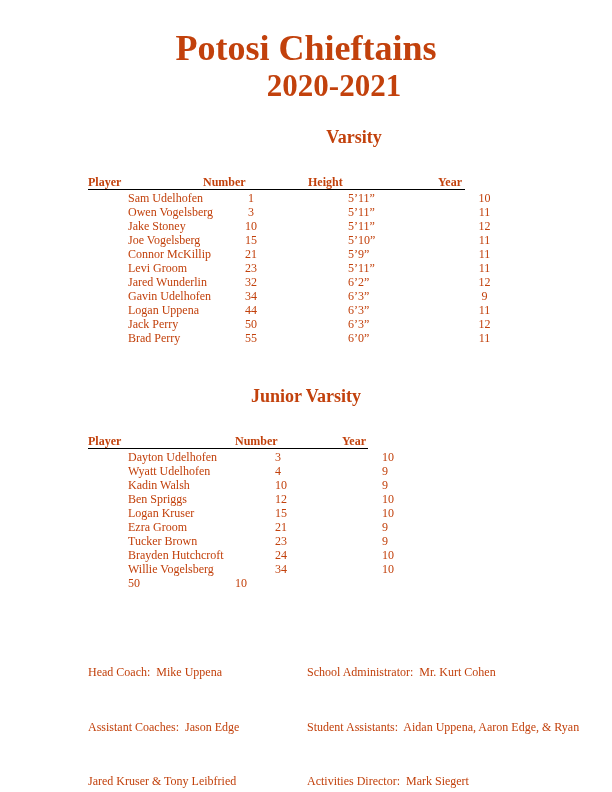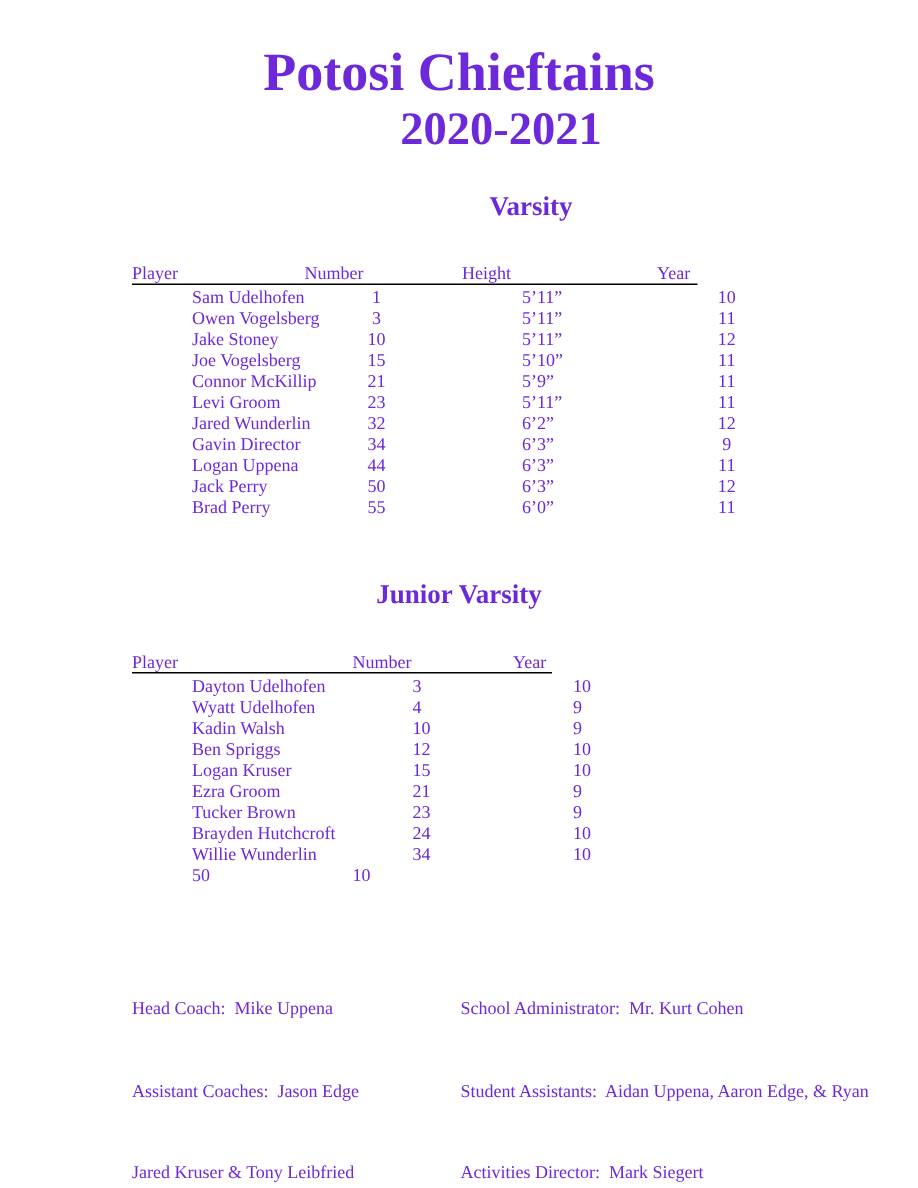--- a/index.html
+++ b/index.html
@@ -5,21 +5,21 @@
   html, body {
     margin: 0;
     padding: 0;
     background: #ffffff;
   }
   .page {
     position: relative;
     width: 612px;
     height: 792px;
     background: #ffffff;
-    color: #6d28d9;
+    color: #c2410c;
     font-family: "Liberation Serif", "DejaVu Serif", serif;
     overflow: hidden;
   }
   .centered {
     position: absolute;
     left: 0;
     width: 612px;
     text-align: center;
     white-space: pre;
   }
@@ -42,21 +42,21 @@
     line-height: 20px;
   }
   .varsity-heading { top: 127px; margin-left: 48px; }
   .jv-heading { top: 386px; font-family: Liberation Serif, serif; }
 
   .roster-header {
     position: absolute;
     left: 88px;
     display: flex;
     font-size: 12px;
-    font-weight: normal;
+    font-weight: bold;
     line-height: 14px;
     border-bottom: 1.5px solid #000;
   }
   .roster-rows {
     position: absolute;
     left: 88px;
     font-size: 12px;
     line-height: 14px;
   }
   .roster-row { display: flex; margin-left: 40px; }
@@ -148,21 +148,21 @@
       </div>
 
       <div class="roster-row">
         <span class="v-col-name">Jared Wunderlin</span>
         <span class="v-col-number"><span class="center16">32</span></span>
         <span class="v-col-height">6’2”</span>
         <span class="v-col-year"><span class="center13">12</span></span>
       </div>
 
       <div class="roster-row">
-        <span class="v-col-name">Gavin Director</span>
+        <span class="v-col-name">Gavin Udelhofen</span>
         <span class="v-col-number"><span class="center16">34</span></span>
         <span class="v-col-height">6’3”</span>
         <span class="v-col-year"><span class="center13">9</span></span>
       </div>
 
       <div class="roster-row">
         <span class="v-col-name">Logan Uppena</span>
         <span class="v-col-number"><span class="center16">44</span></span>
         <span class="v-col-height">6’3”</span>
         <span class="v-col-year"><span class="center13">11</span></span>
@@ -235,21 +235,21 @@
         <span class="jv-col-year">9</span>
       </div>
 
       <div class="roster-row">
         <span class="jv-col-name">Brayden Hutchcroft</span>
         <span class="jv-col-number">24</span>
         <span class="jv-col-year">10</span>
       </div>
 
       <div class="roster-row">
-        <span class="jv-col-name">Willie Wunderlin</span>
+        <span class="jv-col-name">Willie Vogelsberg</span>
         <span class="jv-col-number">34</span>
         <span class="jv-col-year">10</span>
       </div>
 
       <div class="roster-row">
         <span class="jv-col-number">50</span>
         <span class="jv-col-year">10</span>
       </div>
     </div>
 

